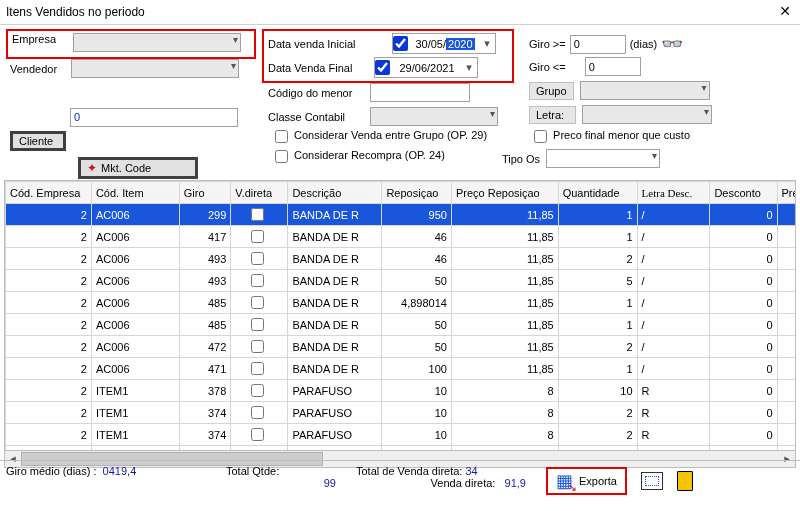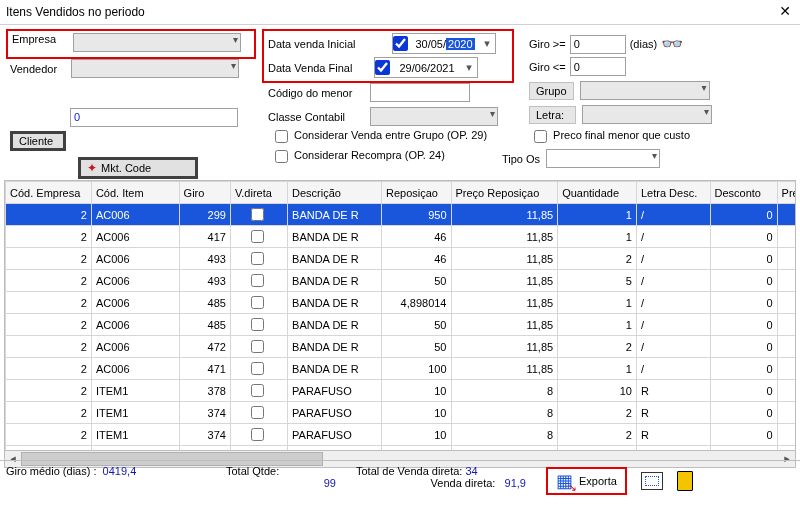--- a/index.html
+++ b/index.html
@@ -130,21 +130,21 @@
 .chkcell input { margin: 0; }
 
 .col-cod-emp { width: 78px; }
 .col-cod-item { width: 84px; }
 .col-giro { width: 46px; }
 .col-vdireta { width: 50px; }
 .col-desc { width: 88px; }
 .col-unit { width: 62px; }
 .col-repos { width: 100px; }
 .col-quant { width: 72px; }
-.col-letra { width: 66px; }
+.col-letra { width: 66px; font-family: Liberation Serif, serif; }
 .col-descnt { width: 60px; }
 .col-preco { width: 40px; }
 
 .scroll-strip {
   position: absolute;
   left: 4px; right: 4px;
   top: 450px; height: 16px;
   border: 1px solid #bdbdbd;
   background: #efefef;
 }
@@ -261,21 +261,21 @@
         <input type="checkbox" style=""> <span>Considerar Recompra (OP. 24)</span>
       </label>
     </div>
 
     <div class="abs" style="left:529px; top:8px; display:flex; align-items:center; gap:4px;">
       <span class="lbl">Giro &gt;=</span>
       <input class="txtbox" style="width: 56px;" value="0">
       <span class="lbl">(dias)</span>
       <span class="glasses">👓</span>
     </div>
-    <div class="abs" style="left:529px; top:32px; display:flex; align-items:center; gap:4px;">
+    <div class="abs" style="left:529px; top:32px; display:flex; align-items:center; gap:19px;">
       <span class="lbl">Giro &lt;=</span>
       <input class="txtbox" style="width: 56px;" value="0">
     </div>
 
     <div class="abs" style="left:529px; top:56px; display:flex; align-items:center; gap:6px;">
       <span class="lbl" style="background:#e6e6e6; padding:2px 6px; border:1px solid #c0c0c0;">Grupo</span>
       <span class="combo-wrap"><input class="combo" style="width: 130px;"></span>
     </div>
     <div class="abs" style="left:529px; top:80px; display:flex; align-items:center; gap:6px;">
       <span class="lbl" style="background:#e6e6e6; padding:2px 6px; border:1px solid #c0c0c0; width:33px;">Letra:</span>

